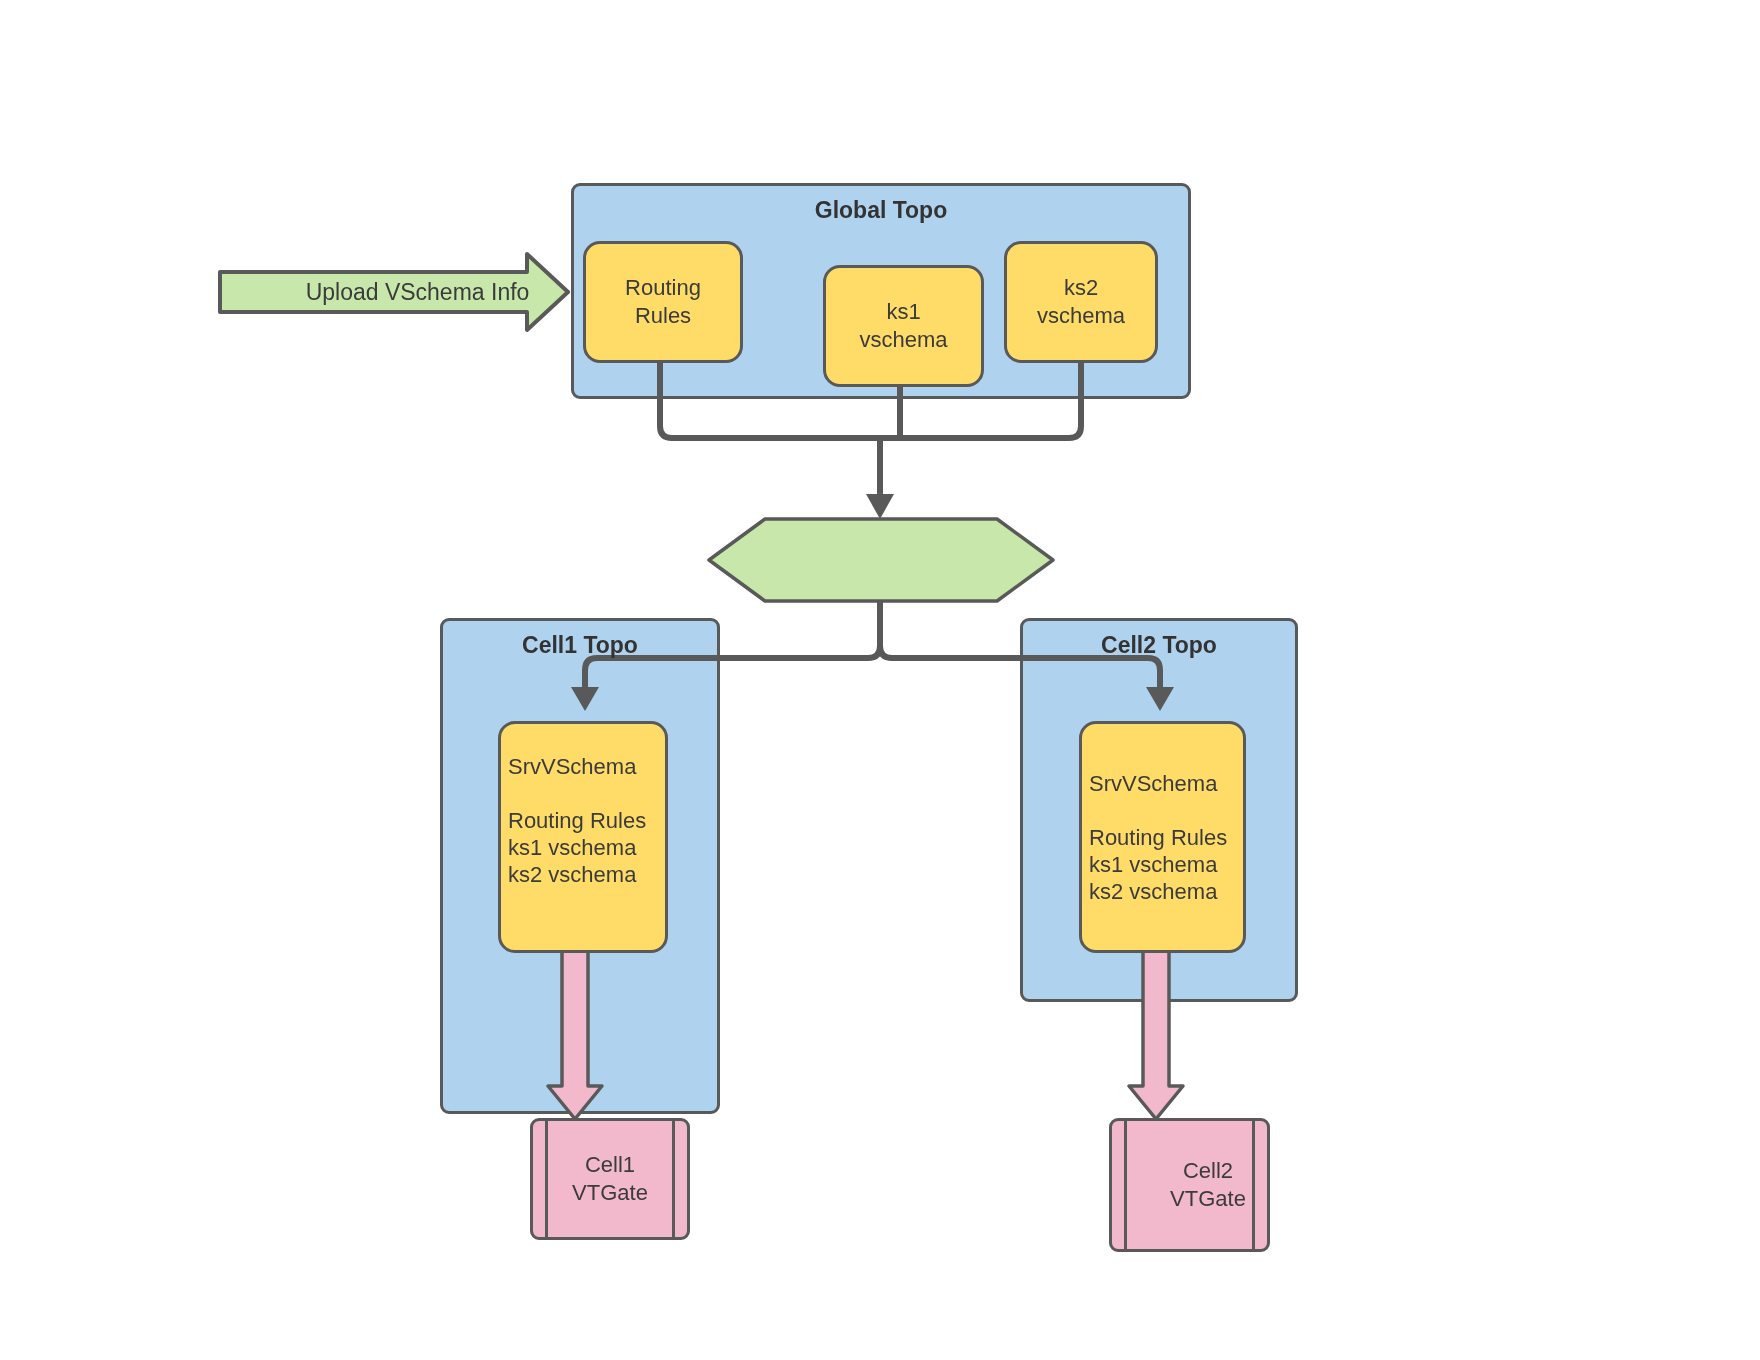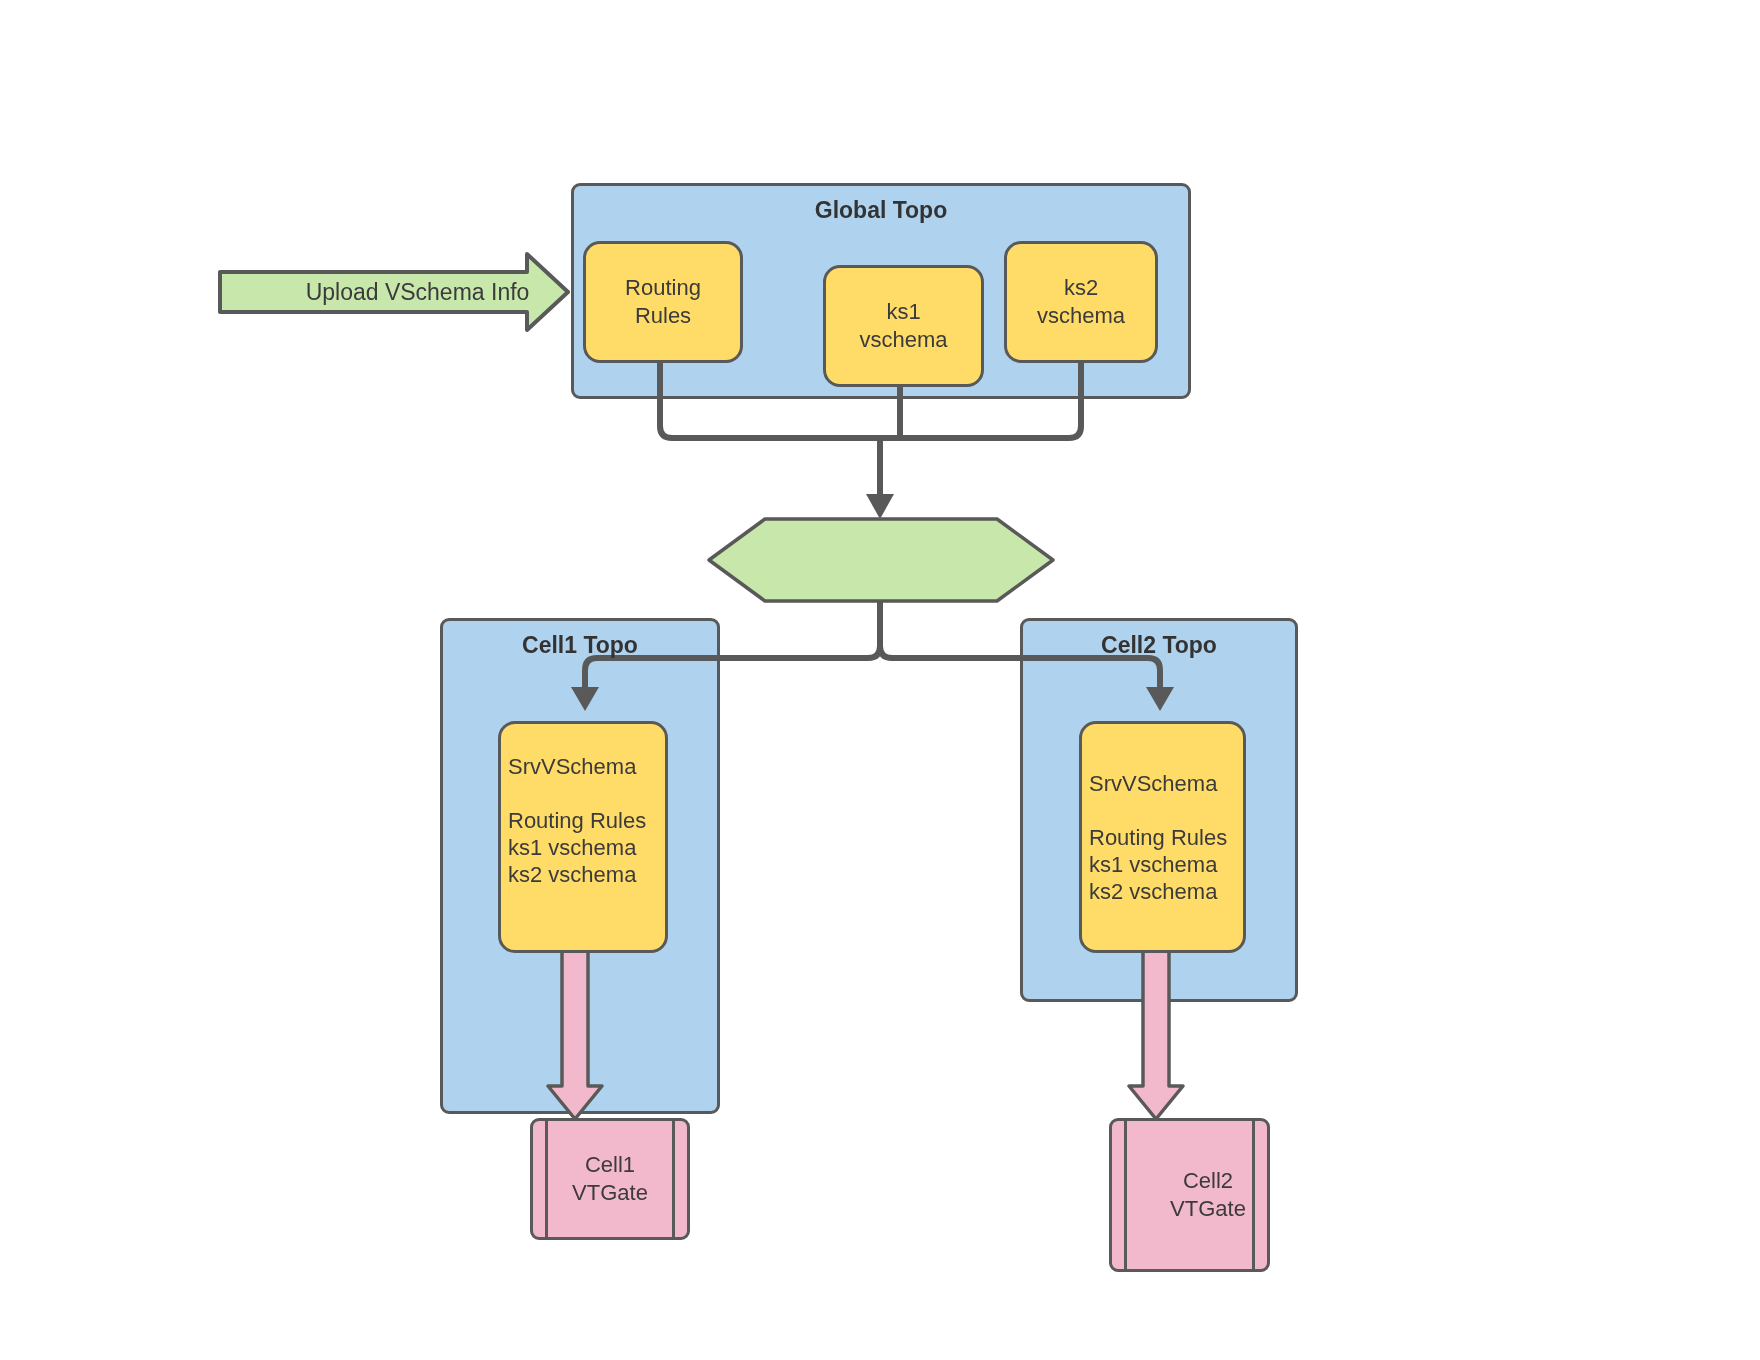--- a/index.html
+++ b/index.html
@@ -170,20 +170,20 @@
   </svg>
 
   <div class="shape-label" style="left:222px;top:272px;width:305px;height:40px;font-size:23px;padding-left:43px;">Upload VSchema Info</div>
 
   <div class="vtgate-box" style="left:495px;top:1118px;width:160px;height:122px;">
     <div class="vbar left"></div>
     <div class="vbar right"></div>
     <span>Cell1</span>
     <span>VTGate</span>
   </div>
-  <div class="vtgate-box" style="left:1074px;top:1118px;width:161px;height:154px;padding-left:37px;">
+  <div class="vtgate-box" style="left:1074px;top:1118px;width:161px;height:134px;padding-left:37px;">
     <div class="vbar left"></div>
     <div class="vbar right"></div>
     <span>Cell2</span>
     <span>VTGate</span>
   </div>
 
 </div>
 
 </body></html>

